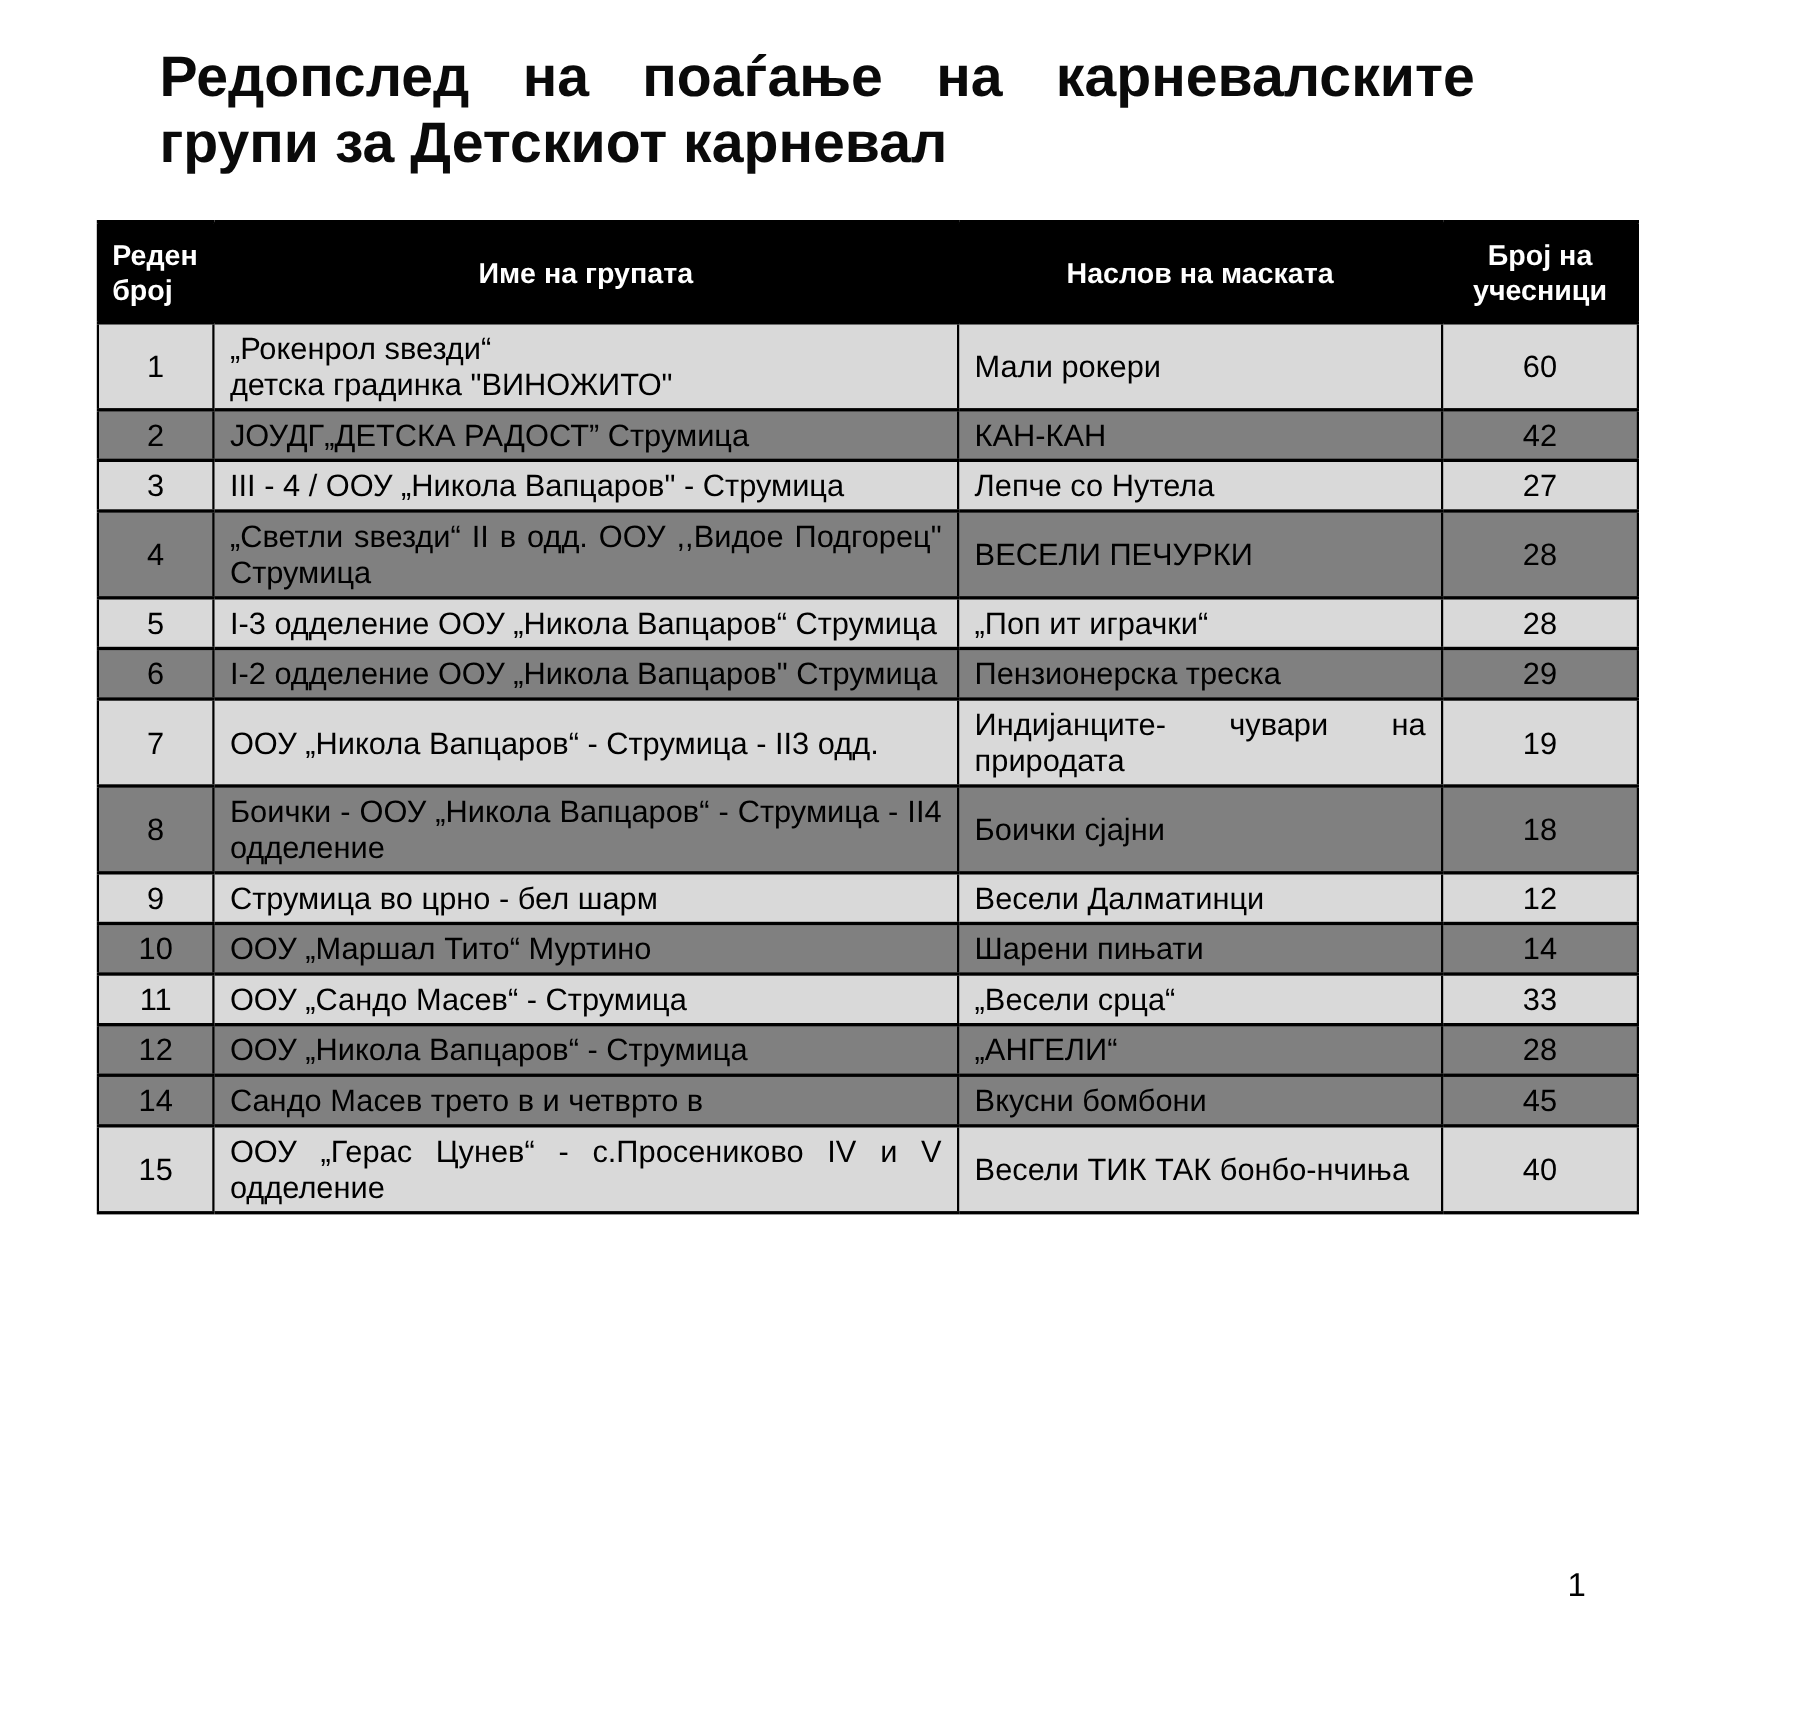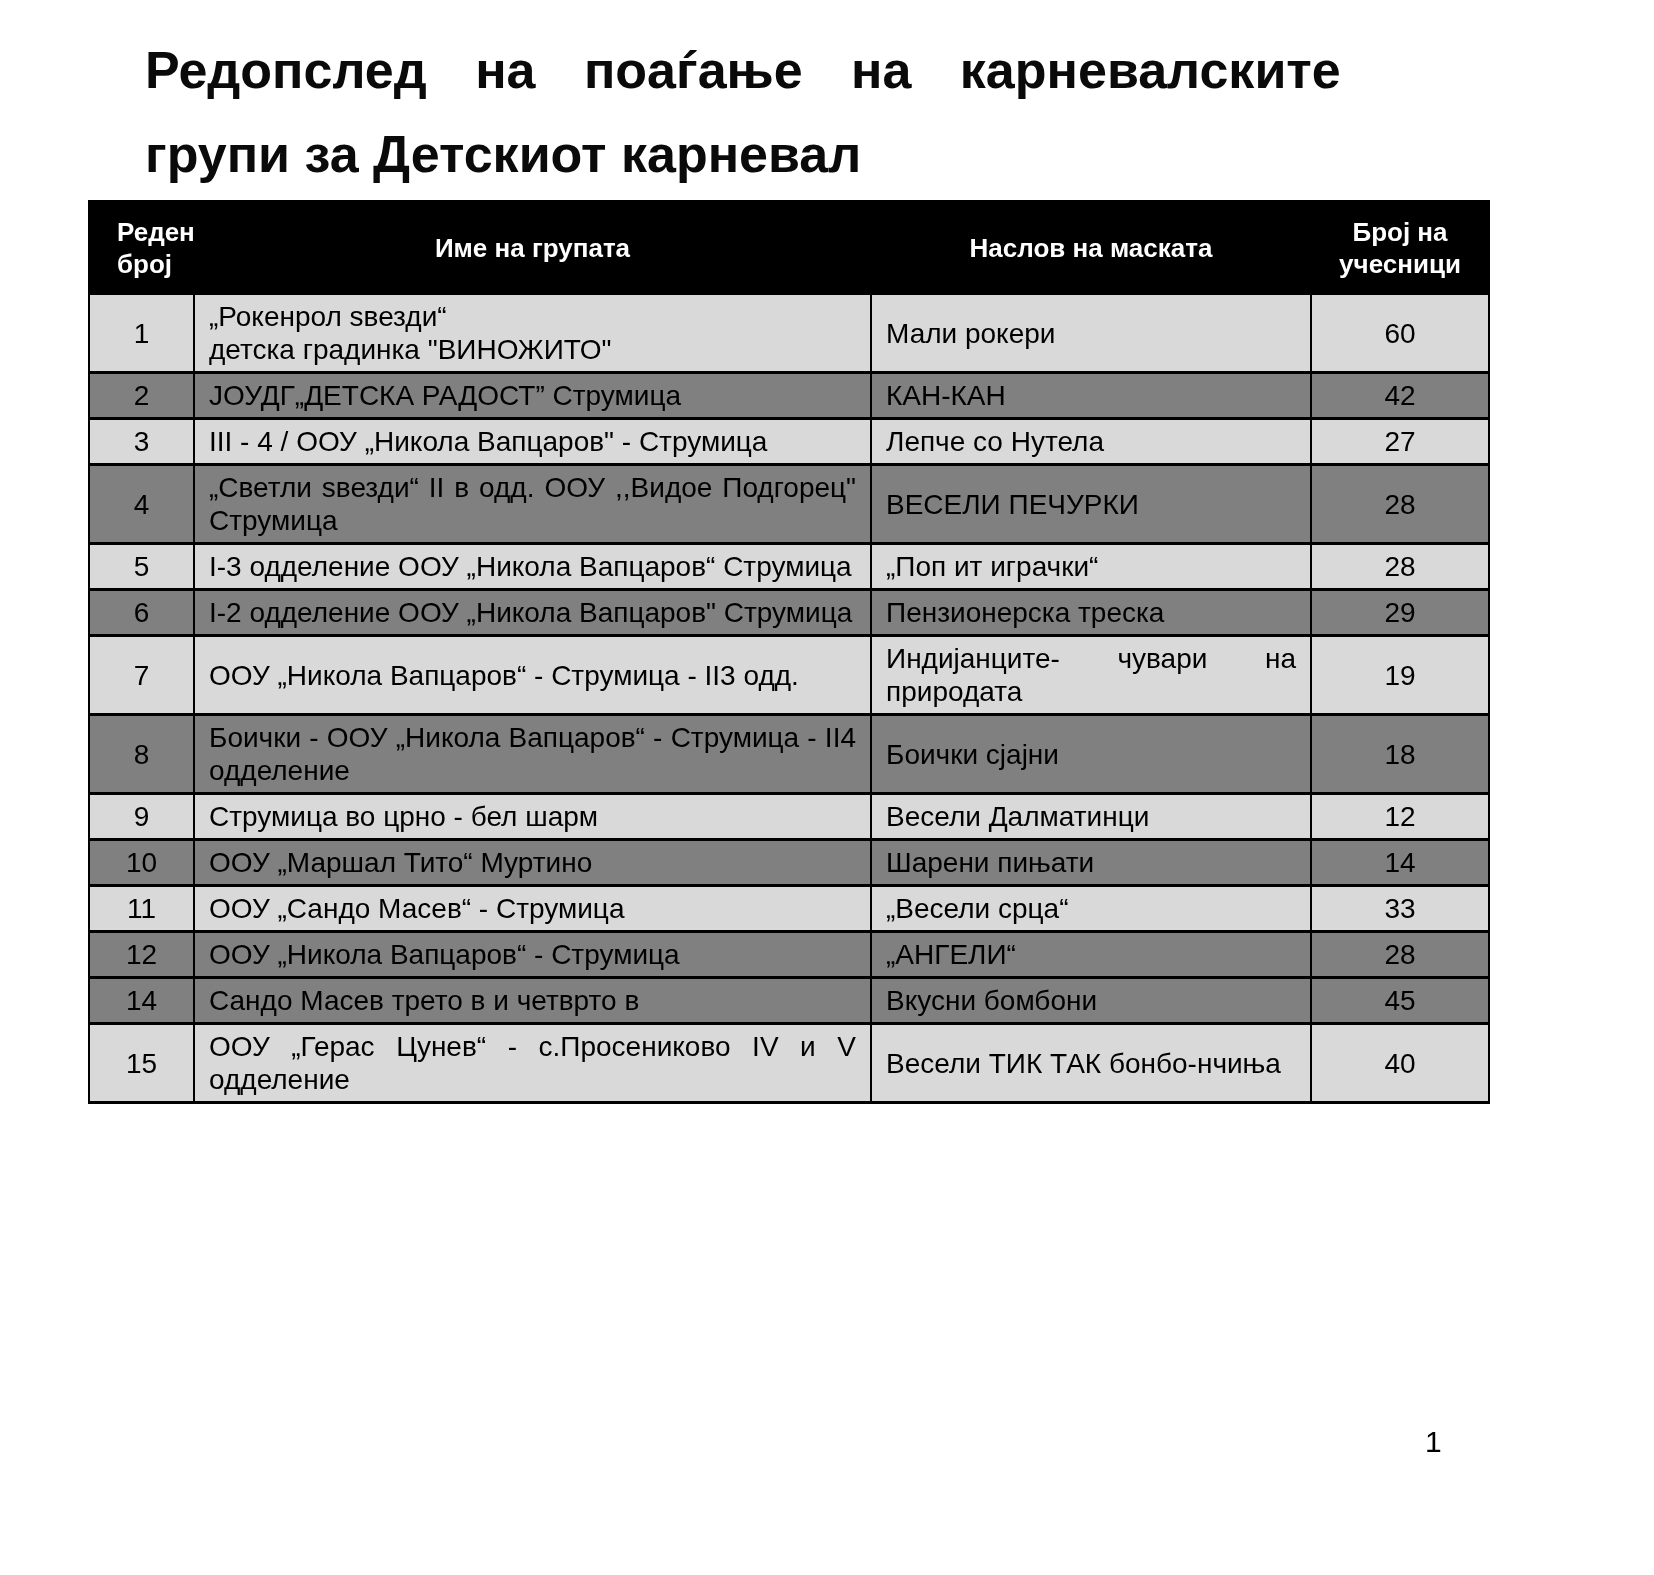--- a/index.html
+++ b/index.html
@@ -15,42 +15,42 @@
     position:relative;
     font-family:"Liberation Sans","DejaVu Sans",sans-serif;
     color:#000;
     overflow:hidden;
   }
   .title{
     position:absolute;left:145px;top:40px;width:1245px;
     font-size:52px;font-weight:700;line-height:60px;color:#0a0a0a;
   }
   .title .line1{display:block;word-spacing:34px;white-space:nowrap;}
-  .title .line2{display:block;margin-top:24px;}
+  .title .line2{display:block;}
   table.main{
     position:absolute;left:88px;top:200px;width:1400px;
     border-collapse:collapse;table-layout:fixed;
     font-size:28px;line-height:33px;
   }
   col.c1{width:105px;}
   col.c2{width:677px;}
   col.c3{width:440px;}
   col.c4{width:178px;}
   th,td{
     border-left:2px solid #000;border-right:2px solid #000;
     border-top:3px solid #000;border-bottom:3px solid #000;
     vertical-align:middle;
     padding:5px 14px;
   }
   thead th{
     background:var(--header-bg);color:var(--header-text);
     font-size:26px;line-height:32px;font-weight:700;
     height:92px;text-align:center;
   }
-  thead th.order{text-align:left;padding-left:27px;}
+  thead th.order{text-align:left;padding-left:12px;}
   tbody tr.light td{background:var(--row-light);}
   tbody tr.dark td{background:var(--row-dark);}
   td.num,td.count{text-align:center;}
   td.group,td.mask{text-align:justify;white-space:pre-line;}
   tr.tall td{height:106px;}
   .pagenum{
     position:absolute;left:1425px;top:1425px;
     font-size:30px;color:#000;
   }
 </style>

